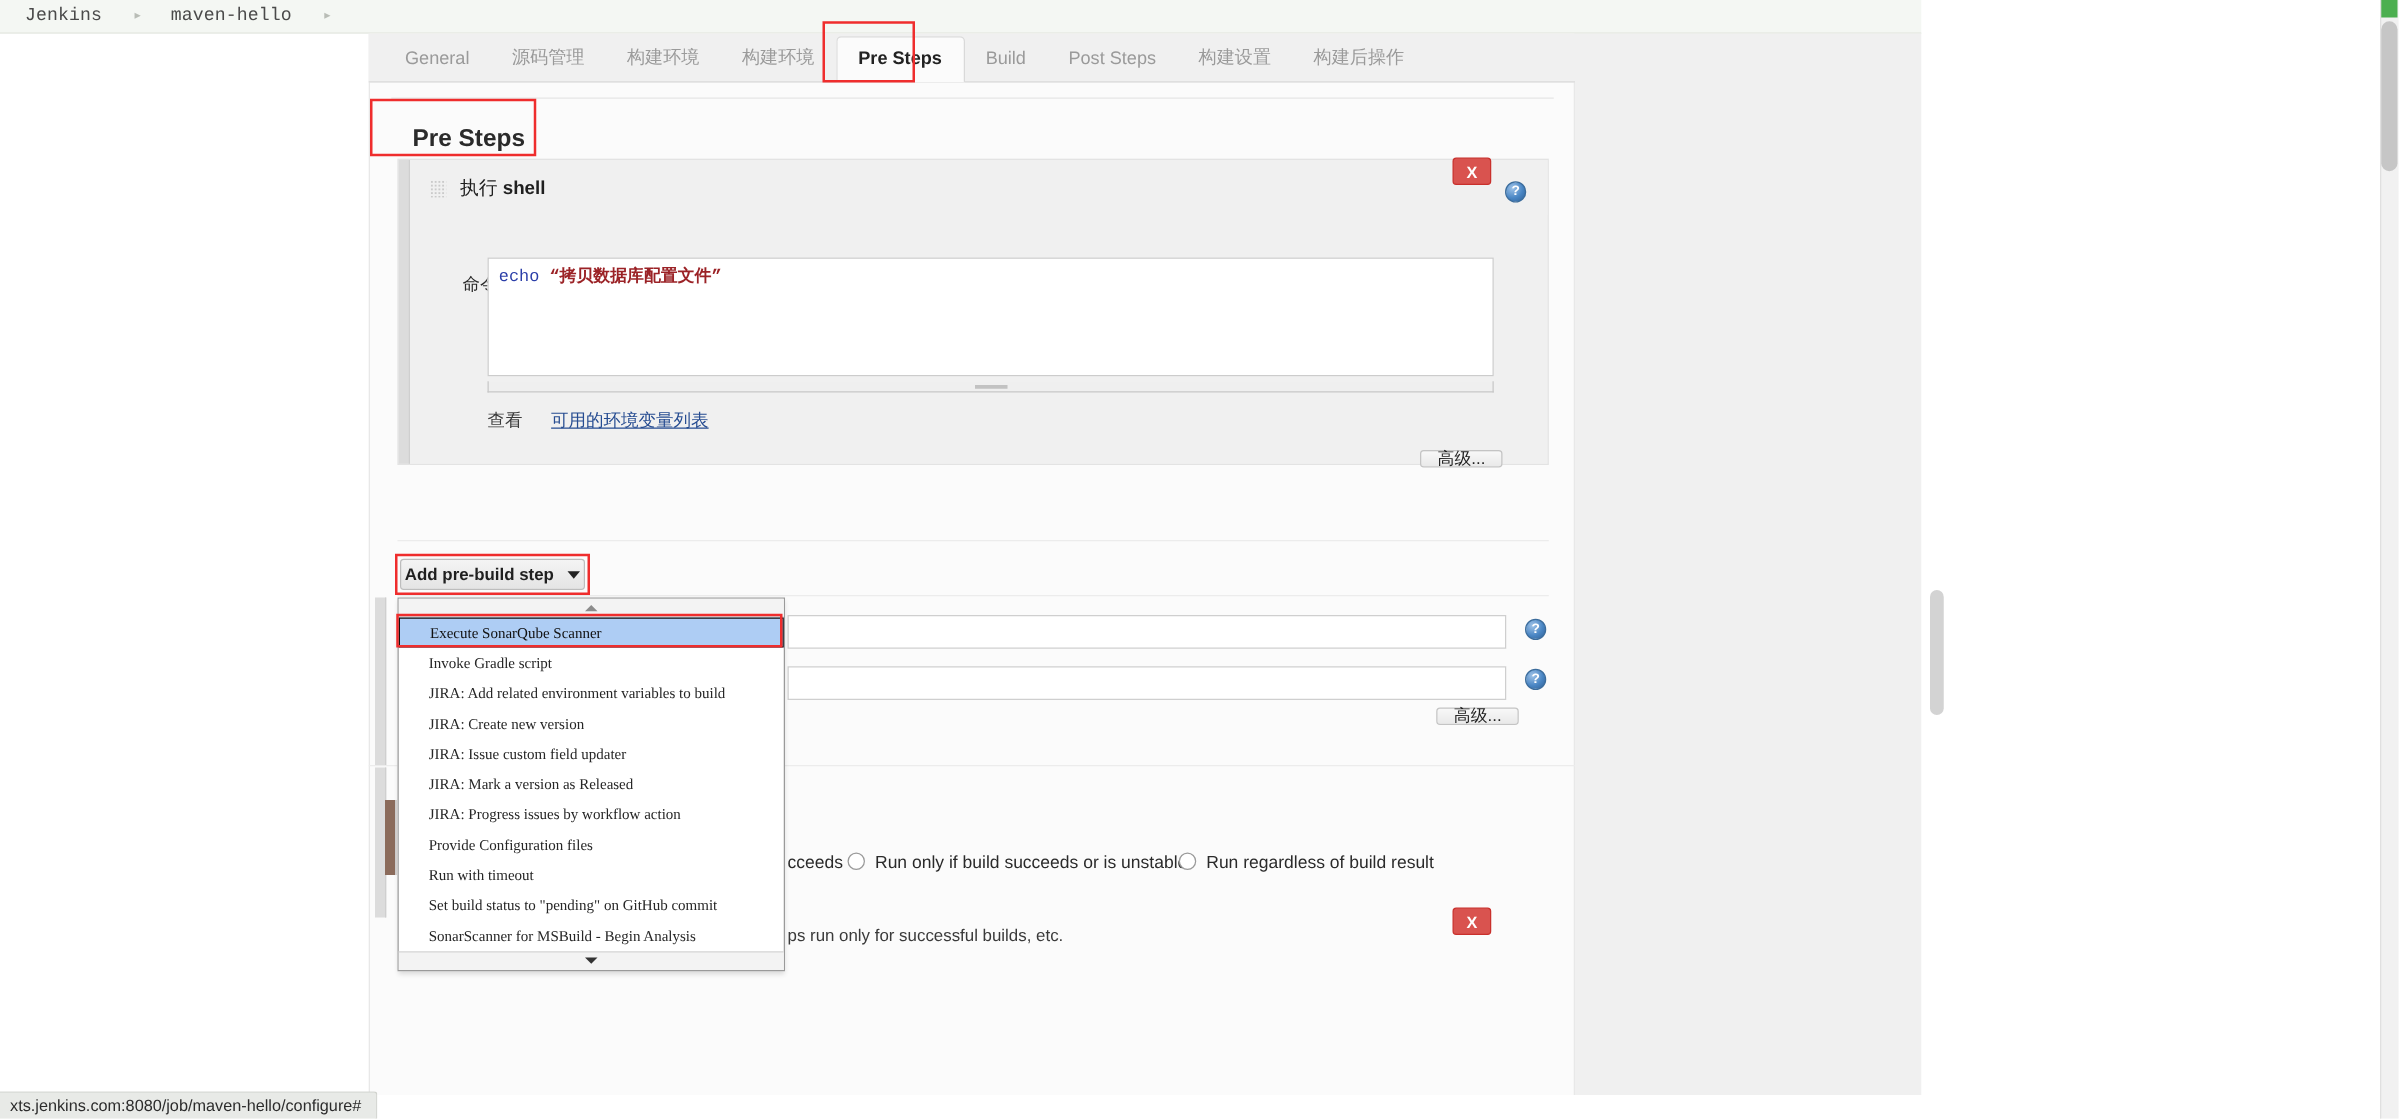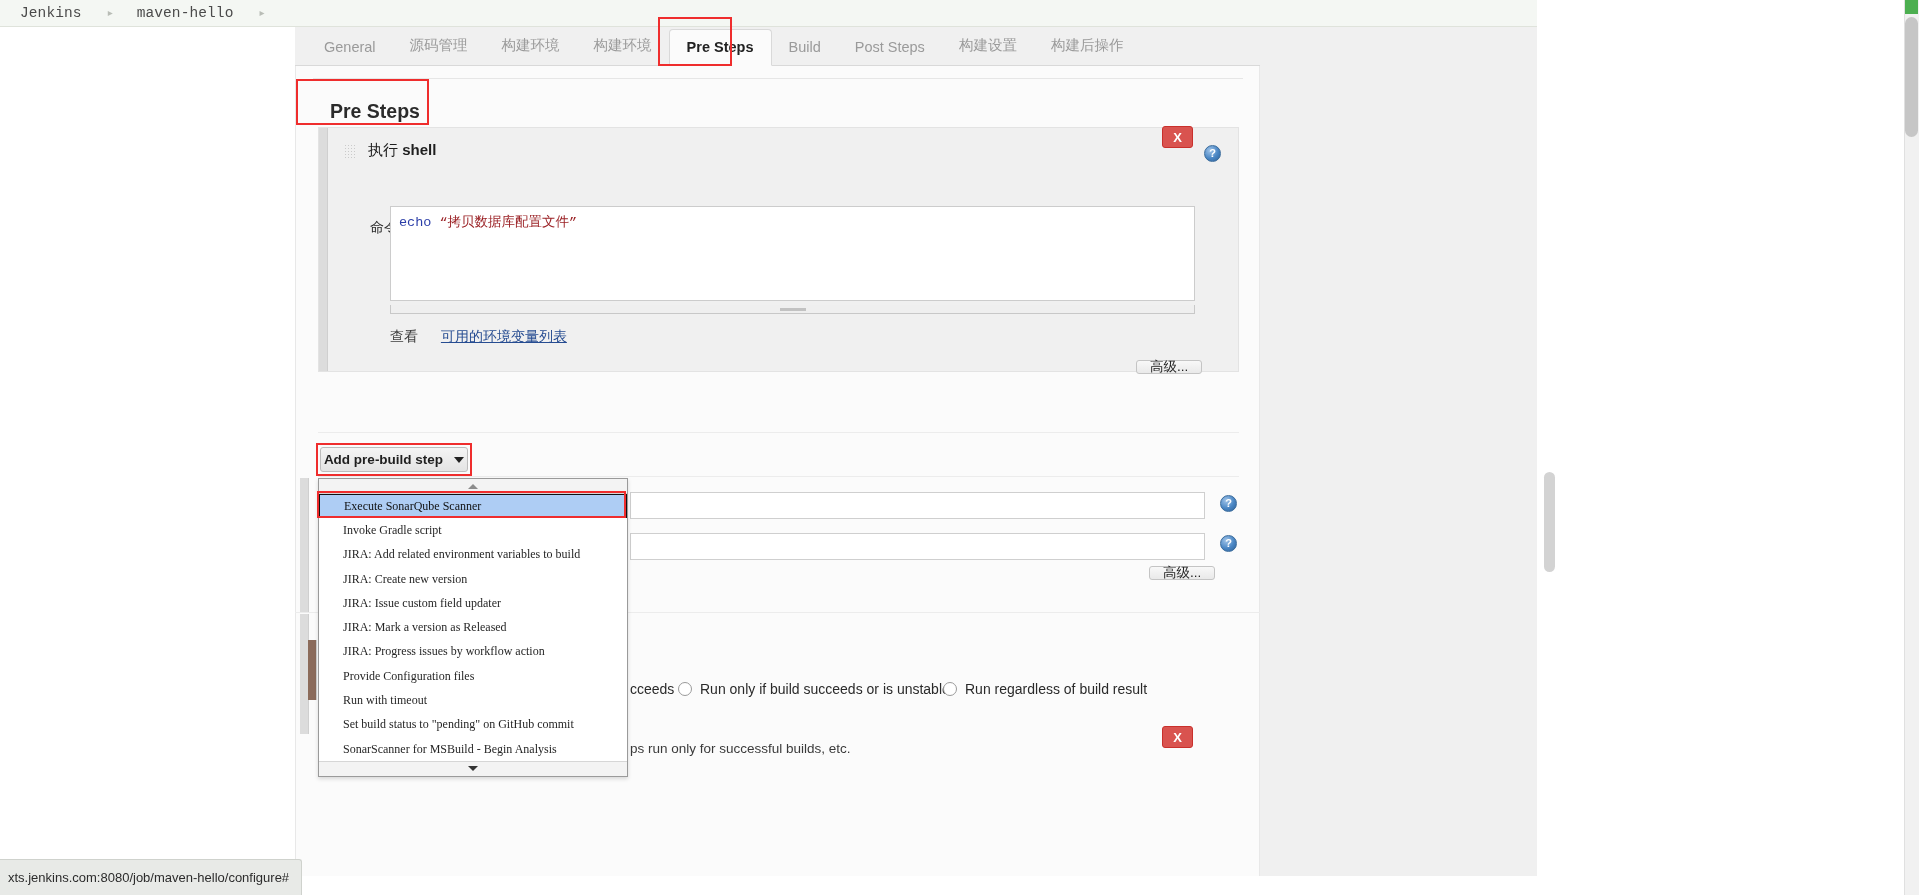--- a/index.html
+++ b/index.html
@@ -135,21 +135,21 @@
     position:absolute; left: 26px; top: 47px; width: 44px;
     text-align: right; font-size: 14px; color:#2a2a2a;
   }
   .cmd-textarea {
     position:absolute; left: 62px; top: 34px; width: 805px; height: 95px;
     background:#fff; border:1px solid #ccc;
     padding: 6px 8px; font-family: "Liberation Mono", monospace;
     font-size: 13.5px; line-height: 1.45; overflow:hidden;
   }
   .tok-cmd { color:#2b3ea8; }
-  .tok-str { color:#9b2226; }
+  .tok-str { color:#9b2226;font-weight:bold; }
   .resize-bar {
     position:absolute; left: 62px; top: 133px; width: 805px; height: 9px;
     background: #efefef; border:1px solid #c8c8c8; border-top:none;
   }
   .resize-bar::after {
     content:""; position:absolute; left:50%; top:3px; margin-left:-13px;
     width:26px; height:3px; background:#c2c2c2;
   }
   .env-line {
     position:absolute; left: 62px; top: 156px;
@@ -231,21 +231,21 @@
   .vscroll-track {
     position:absolute; right:0; top:0; width:15px; height:895px; background:#f1f1f1;
     border-left:1px solid #e0e0e0;
   }
   .vscroll-thumb {
     position:absolute; right:1px; width:13px; background:#c6c6c6; border-radius:7px;
   }
 
   
   .statusbar {
-    position:absolute; left:0; bottom:0; height:36px;
+    position:absolute; left:0; bottom:0; height:22px;
     background:#e8eae7; border:1px solid #cfd2cd; border-left:none; border-bottom:none;
     border-radius: 0 3px 0 0;
     display:flex; align-items:center; padding: 0 12px 0 8px;
     font-size: 13px; color:#2c2c2c; z-index: 60;
   }
 </style>
 </head>
 <body>
 
 <div id="root">

